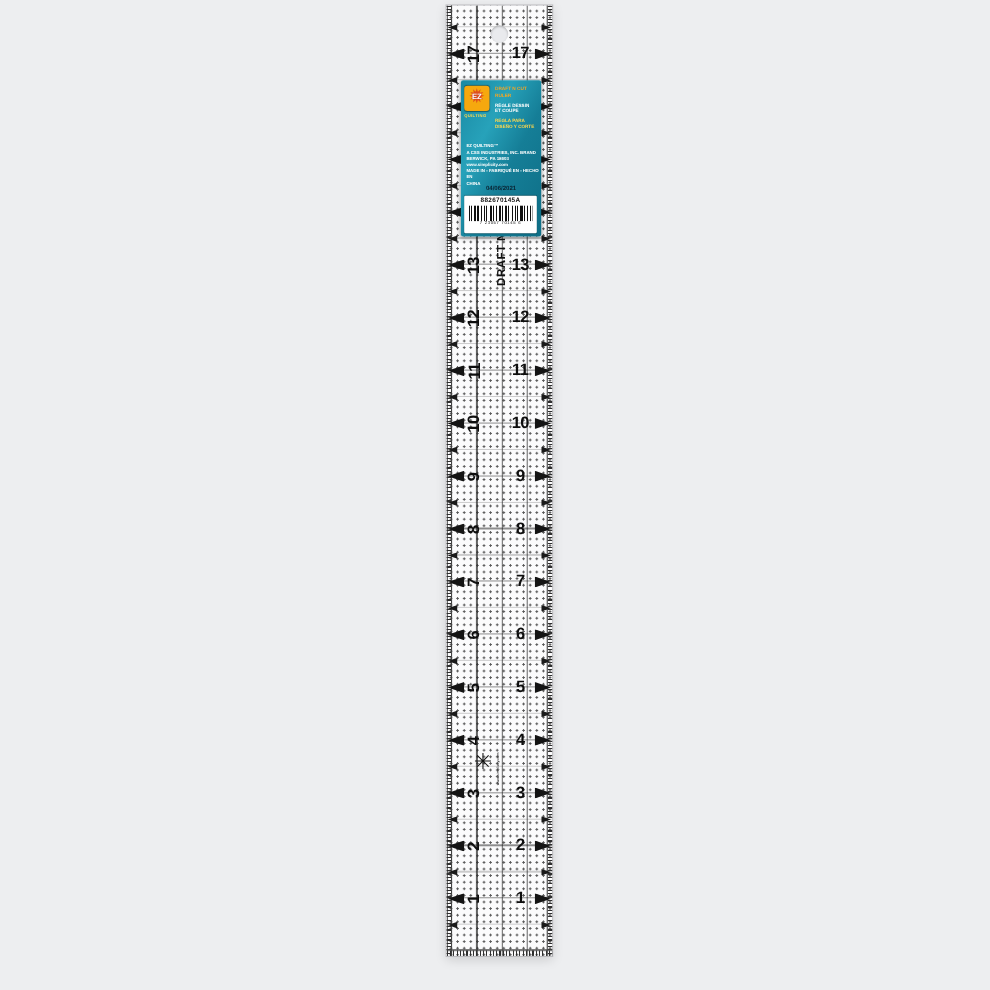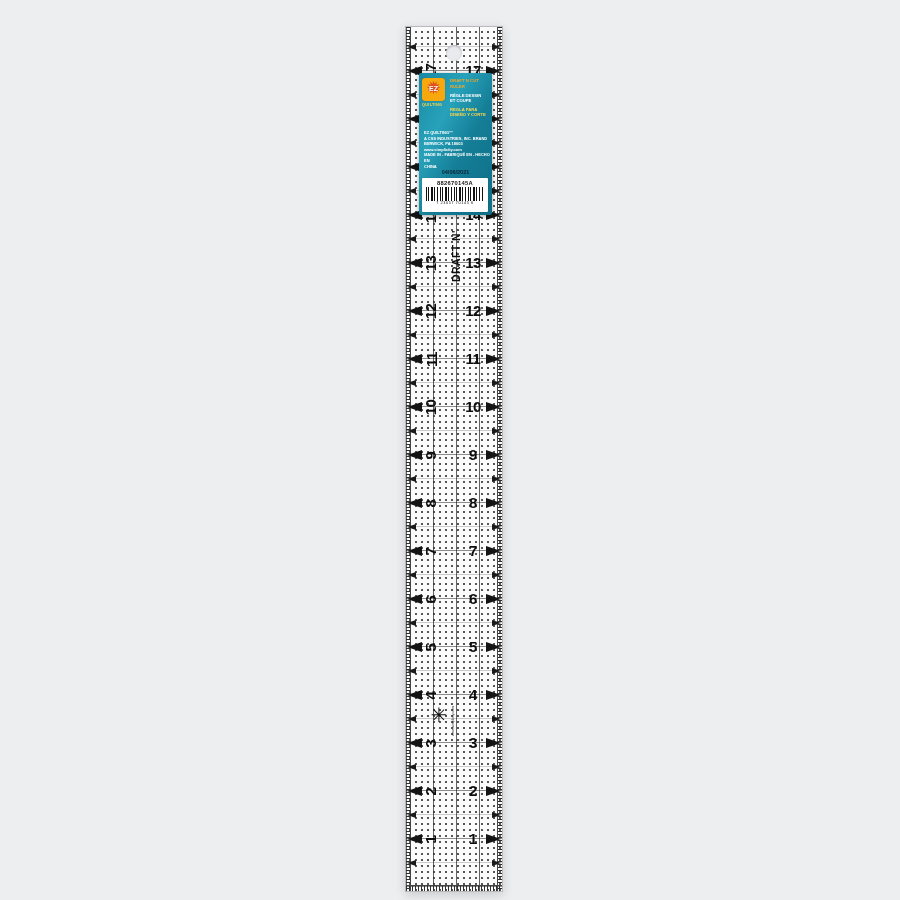--- a/index.html
+++ b/index.html
@@ -1,21 +1,21 @@
 <!DOCTYPE html>
 <html><head>
 <meta charset="utf-8">
 <style>
   html,body{margin:0;padding:0;}
   body{font-family:"Liberation Sans",sans-serif;}
   .stage{position:relative;width:900px;height:900px;background:#edeef0;overflow:hidden;}
 
   
   .ruler{
-    position:absolute;left:405px;top:26px;width:96px;height:864px;
+    position:absolute;left:405px;top:4px;width:96px;height:864px;
     background-color:#fbfbfc;
     background-image:
       
       radial-gradient(circle, rgba(45,45,45,.8) 0.9px, transparent 1.1px),
       
       repeating-linear-gradient(to right, rgba(25,25,25,.68) 0 1px, transparent 1px 23px),
       
       repeating-linear-gradient(to bottom, rgba(30,30,30,.5) 0 1px, transparent 1px 48px),
       
       repeating-linear-gradient(to bottom, rgba(30,30,30,.22) 0 1px, transparent 1px 48px);

